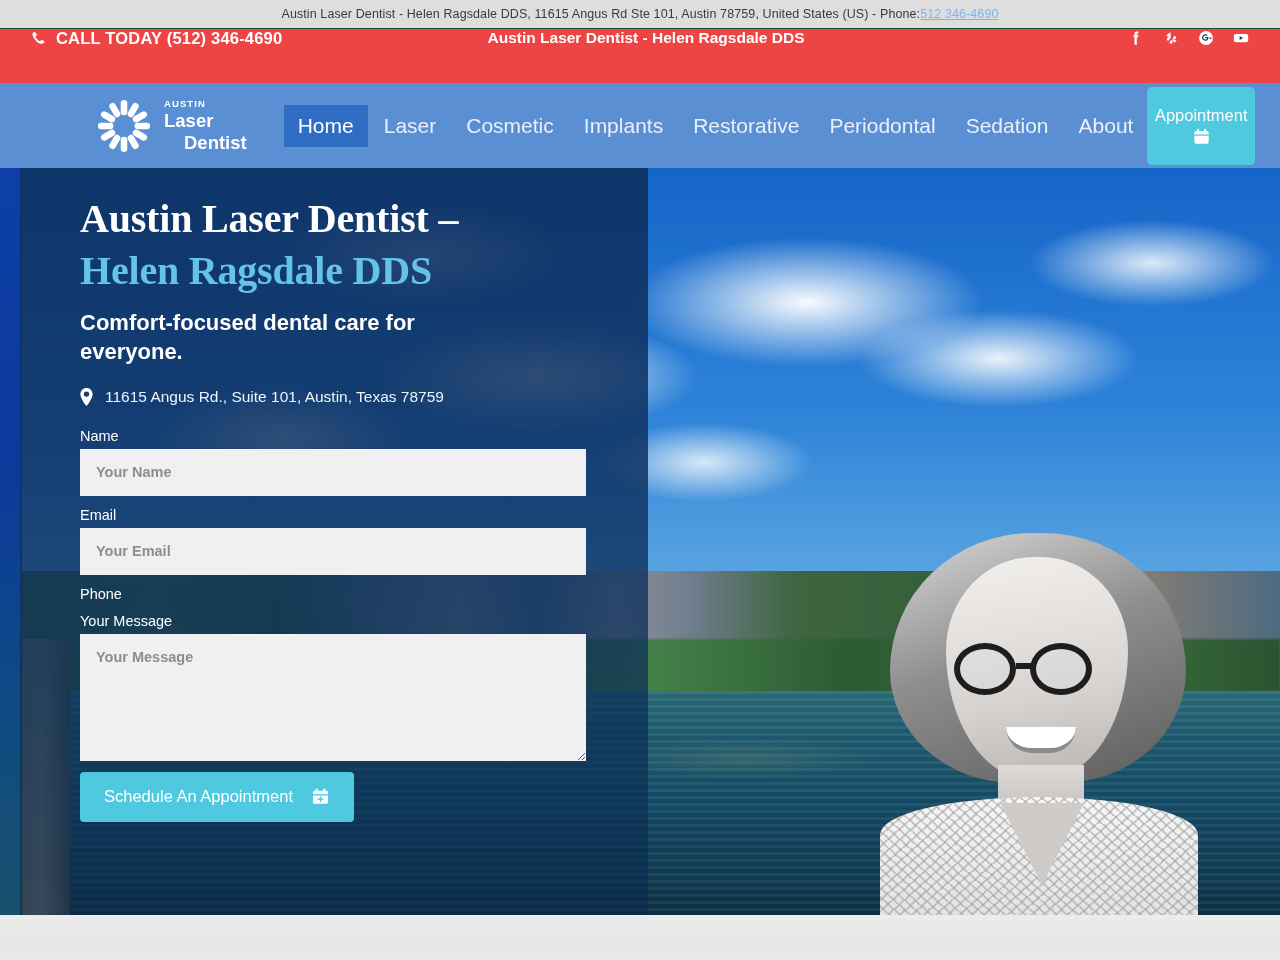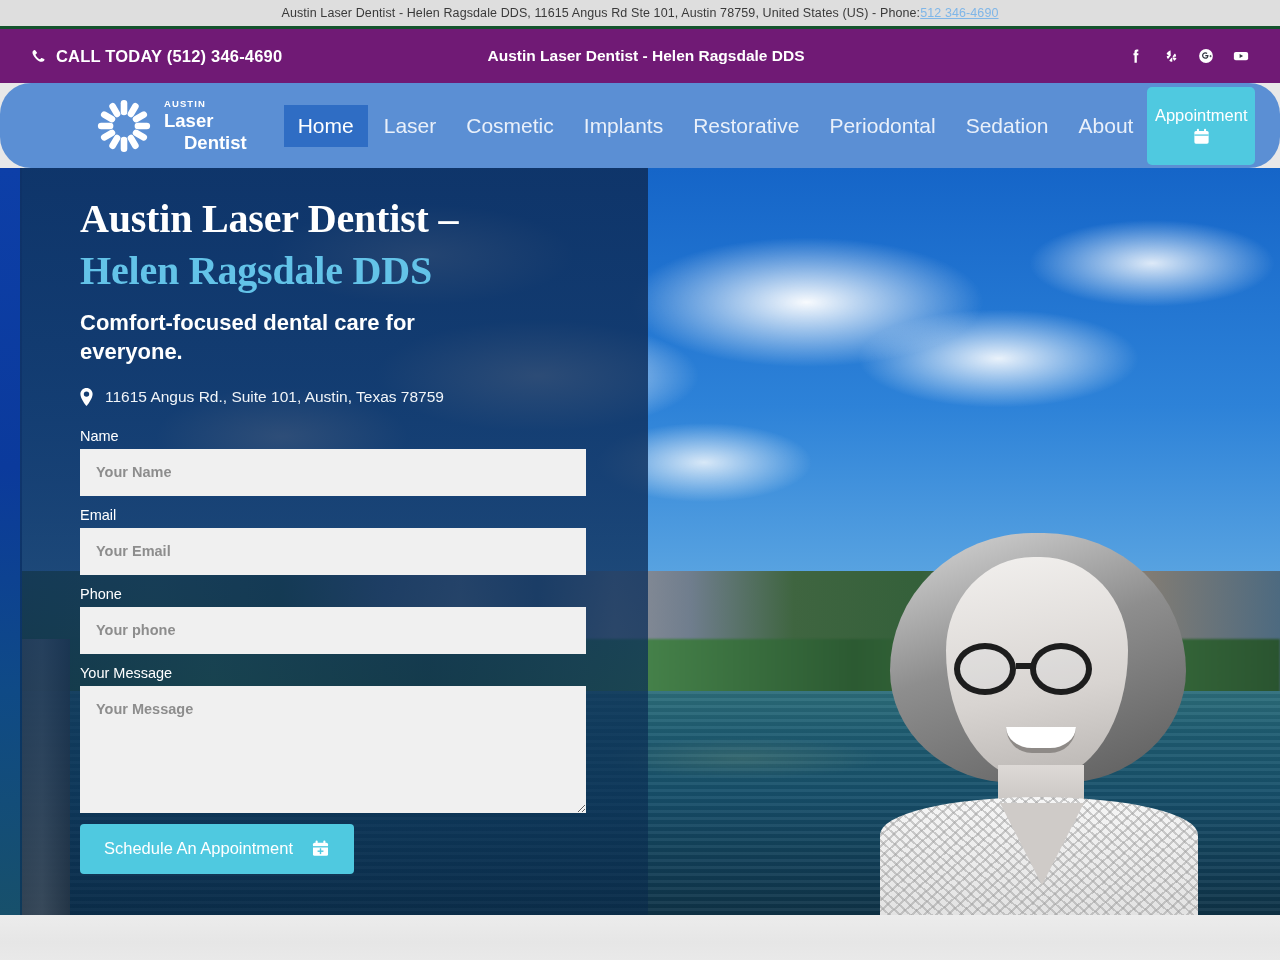--- a/index.html
+++ b/index.html
@@ -9,28 +9,28 @@
     background:#e8e8e8;
   }
 
   
   .announce {
     height:29px;
     background:#dedede;
     display:flex; align-items:center; justify-content:center;
     font-size:12.5px; color:#3a3a3a;
     letter-spacing:0.1px;
-    border-bottom:3px solid #14532d;
+    border-bottom:1px solid #14532d;
   }
   .announce .phone-link { color:#7fb6e8; }
 
   
   .topbar {
-    height:54px; background:#701a75;
-    display:flex; align-items:center;
+    height:54px; background:#ef4444;
+    display:flex; align-items:flex-start;
     padding:0 30px; position:relative;
   }
   .call-block { display:flex; align-items:center; gap:10px; }
   .call-block .label {
     color:#ffffff; font-weight:bold; font-size:16.5px; letter-spacing:0.2px;
   }
   .phone-ico { width:16px; height:17px; display:block; }
   .topbar-title {
     position:absolute; left:12px; right:0; text-align:center;
     color:#ffffff; font-weight:bold; font-size:15.5px;
@@ -41,21 +41,20 @@
     position:relative; z-index:2;
   }
   .socials .s-ico { width:18px; height:18px; display:block; }
 
   
   .nav {
     height:85px; background:#5b8fd4;
     display:flex; align-items:center;
     padding:0 25px 0 95px;
     position:relative;
-    border-radius:31px;
   }
   .logo { display:flex; align-items:center; gap:9px; }
   .logo-mark { width:58px; height:58px; display:block; }
   .logo-text { color:#fff; line-height:1; }
   .logo-text .l1 { font-size:9.5px; font-weight:bold; letter-spacing:1.1px; display:block; margin-left:2px; }
   .logo-text .l2 { font-size:18.5px; font-weight:bold; display:block; margin-top:4px; margin-left:2px; }
   .logo-text .l3 { font-size:18.5px; font-weight:bold; display:block; margin-top:3px; margin-left:22px; }
 
   .menu { display:flex; align-items:center; margin-left:37px; gap:2px; }
   .menu a {
@@ -388,21 +387,20 @@
         <input class="f-field" type="text" placeholder="Your Name" style="">
       </div>
 
       <div class="f-group">
         <label class="f-label">Email</label>
         <input class="f-field" type="text" placeholder="Your Email" style="">
       </div>
 
       <div class="f-group">
         <label class="f-label">Phone</label>
-        <input class="f-field" type="text" placeholder="Your phone" style="">
       </div>
 
       <div class="f-group">
         <label class="f-label">Your Message</label>
         <textarea class="f-field" placeholder="Your Message" style=""></textarea>
       </div>
 
       <button type="button" class="submit-btn">
         <span class="t">Schedule An Appointment</span>
         <span>

